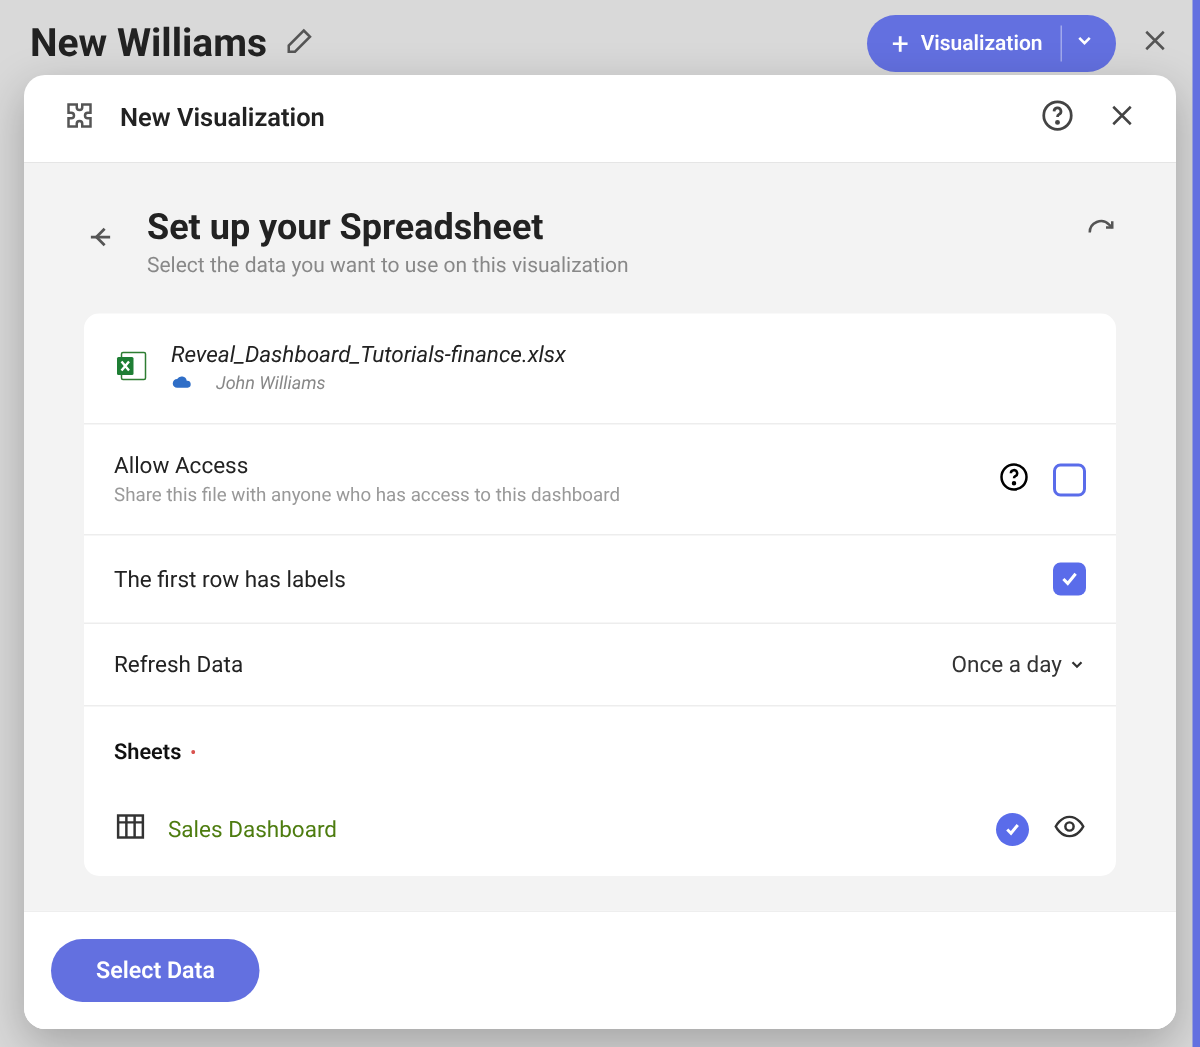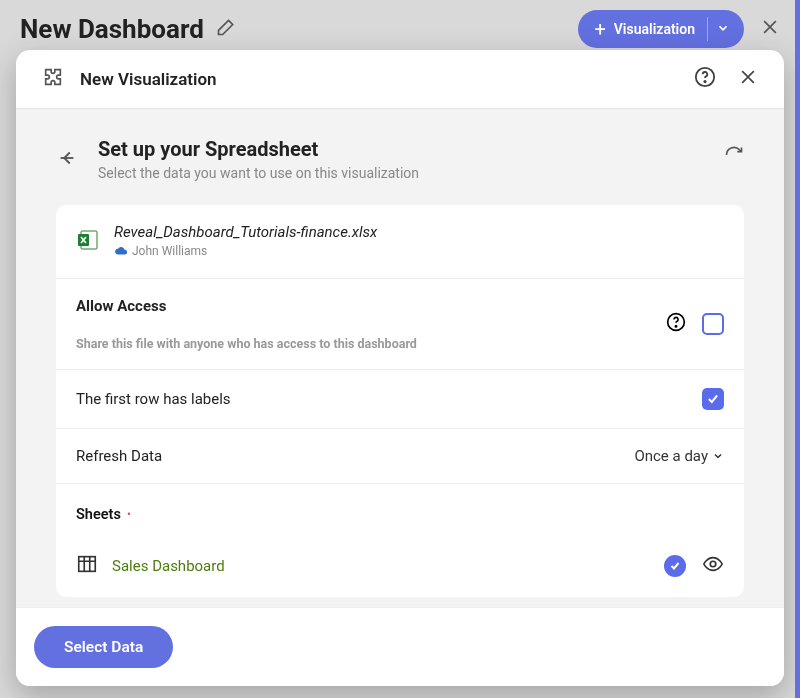--- a/index.html
+++ b/index.html
@@ -93,45 +93,45 @@
 
     .modal-body {
       flex:1;
       background:#f3f3f3;
       overflow:auto;
       padding:28px 40px 20px 40px;
     }
 
     .step-row { display:flex; align-items:flex-start; gap:20px; }
     .back-arrow { color:#555; margin-top:10px; cursor:pointer; }
-    .step-text h2 { font-size:20px; font-weight:700; color:#222; margin-bottom:4px;}
+    .step-text h2 { font-size:24px; font-weight:700; color:#222; margin-bottom:4px;}
     .step-text p  { font-size:14px; color:#888;}
     .refresh-icon { margin-left:auto; margin-top:8px; color:#555; cursor:pointer; }
 
     .card {
       margin-top:24px;
       background:#fff;
       border-radius:10px;
       overflow:hidden;
     }
     .card-row {
       display:flex;
       align-items:center;
       padding:18px 20px;
       border-bottom:1px solid #ededed;
       gap:14px;
     }
     .card-row:last-child { border-bottom:none;}
     .file-row .file-meta { display:flex; flex-direction:column; }
     .file-name { font-size:15px; color:#222;font-style:italic;}
-    .owner { display:flex; align-items:center; gap:4px;}
+    .owner { display:flex; align-items:center; gap:16px;font-style:italic;}
     .owner-name { font-size:12px; color:#888;}
     .onedrive-icon { color:#2f6ec7;}
 
-    .access-row .access-texts { display:flex; flex-direction:column; gap:21px;font-weight:bold;}
+    .access-row .access-texts { display:flex; flex-direction:column; gap:4px;}
     .access-title { font-size:15px; color:#222;}
     .access-sub   { font-size:12.5px; color:#999;}
     .row-right { margin-left:auto; display:flex; align-items:center; gap:16px;}
     .checkbox-outline {
       width:22px; height:22px; border:2px solid #5a6cea; border-radius:5px;
     }
     .refresh-row .label { font-size:15px; color:#222;}
     .refresh-select {
       display:flex; align-items:center; gap:4px; color:#333; font-size:15px; cursor:pointer;
     }
@@ -179,21 +179,21 @@
       position:absolute;
       top:0; bottom:0; right:0;
       width:5px;
       background:#6370e0;
     }
   </style>
 </head>
 <body>
 
 <div class="page-header">
-  <span class="page-title">New Dashboard</span>
+  <span class="page-title">New Williams</span>
   <span class="edit-icon">
     <svg width="20" height="20" viewBox="0 0 24 24" fill="none" stroke="currentColor" stroke-width="2">
         <path d="M15 4l5 5L8 21H3v-5L15 4z"></path>
       </svg>
   </span>
   <div class="header-right">
     <div class="viz-btn">
       <span class="plus">+</span>
       <span>Visualization</span>
       <span class="divider"></span>

